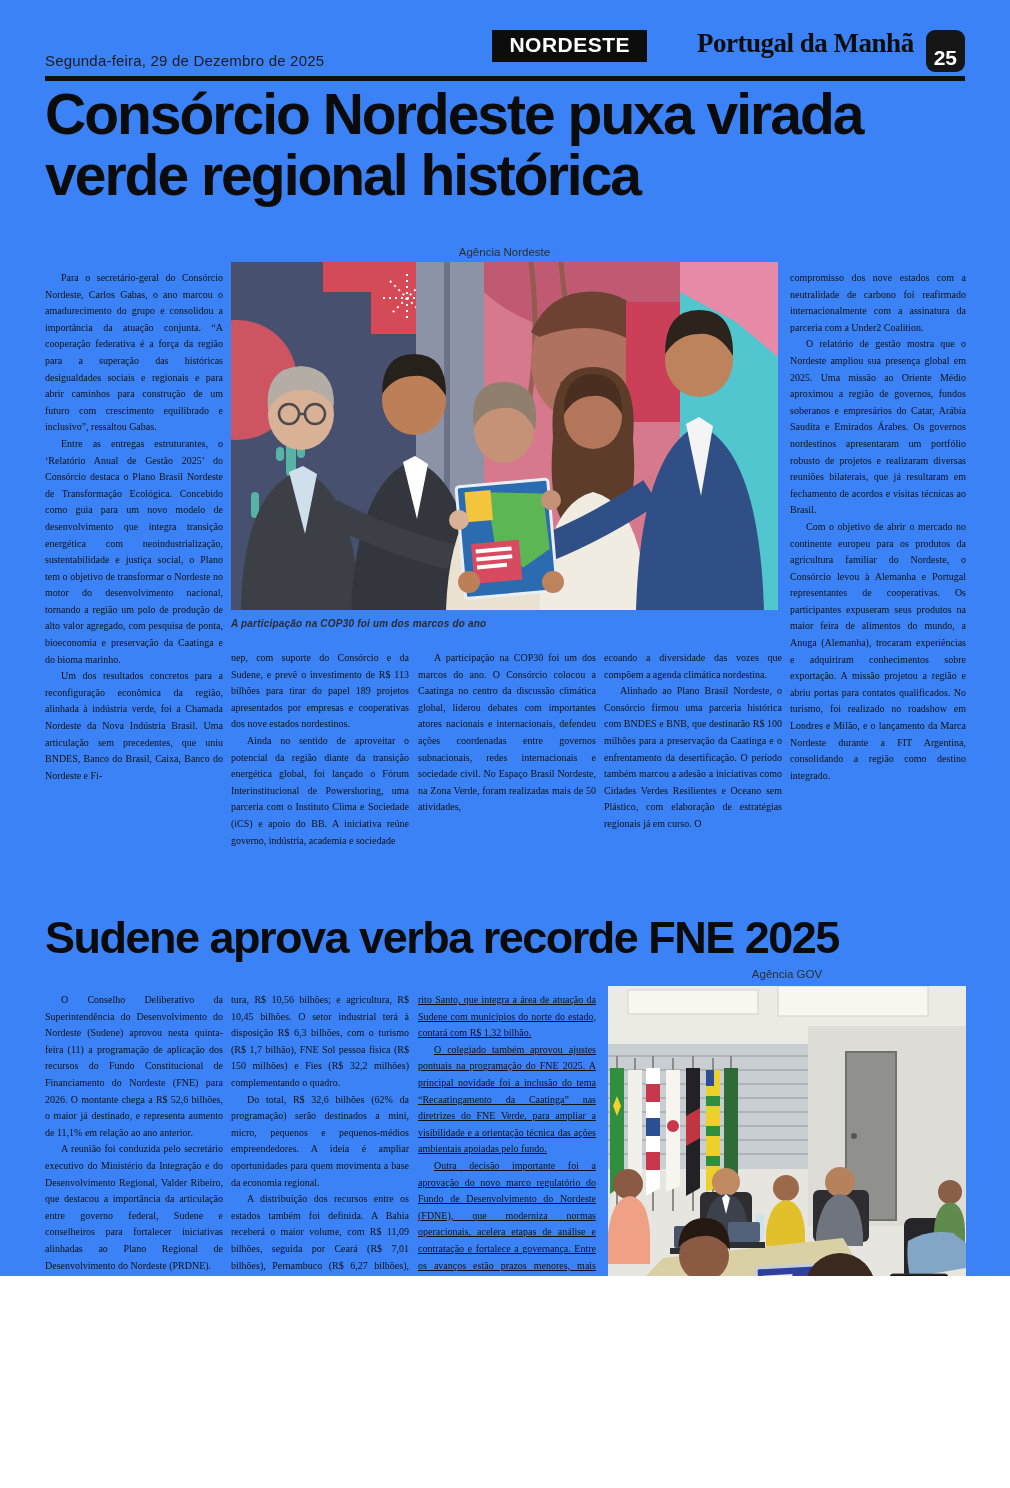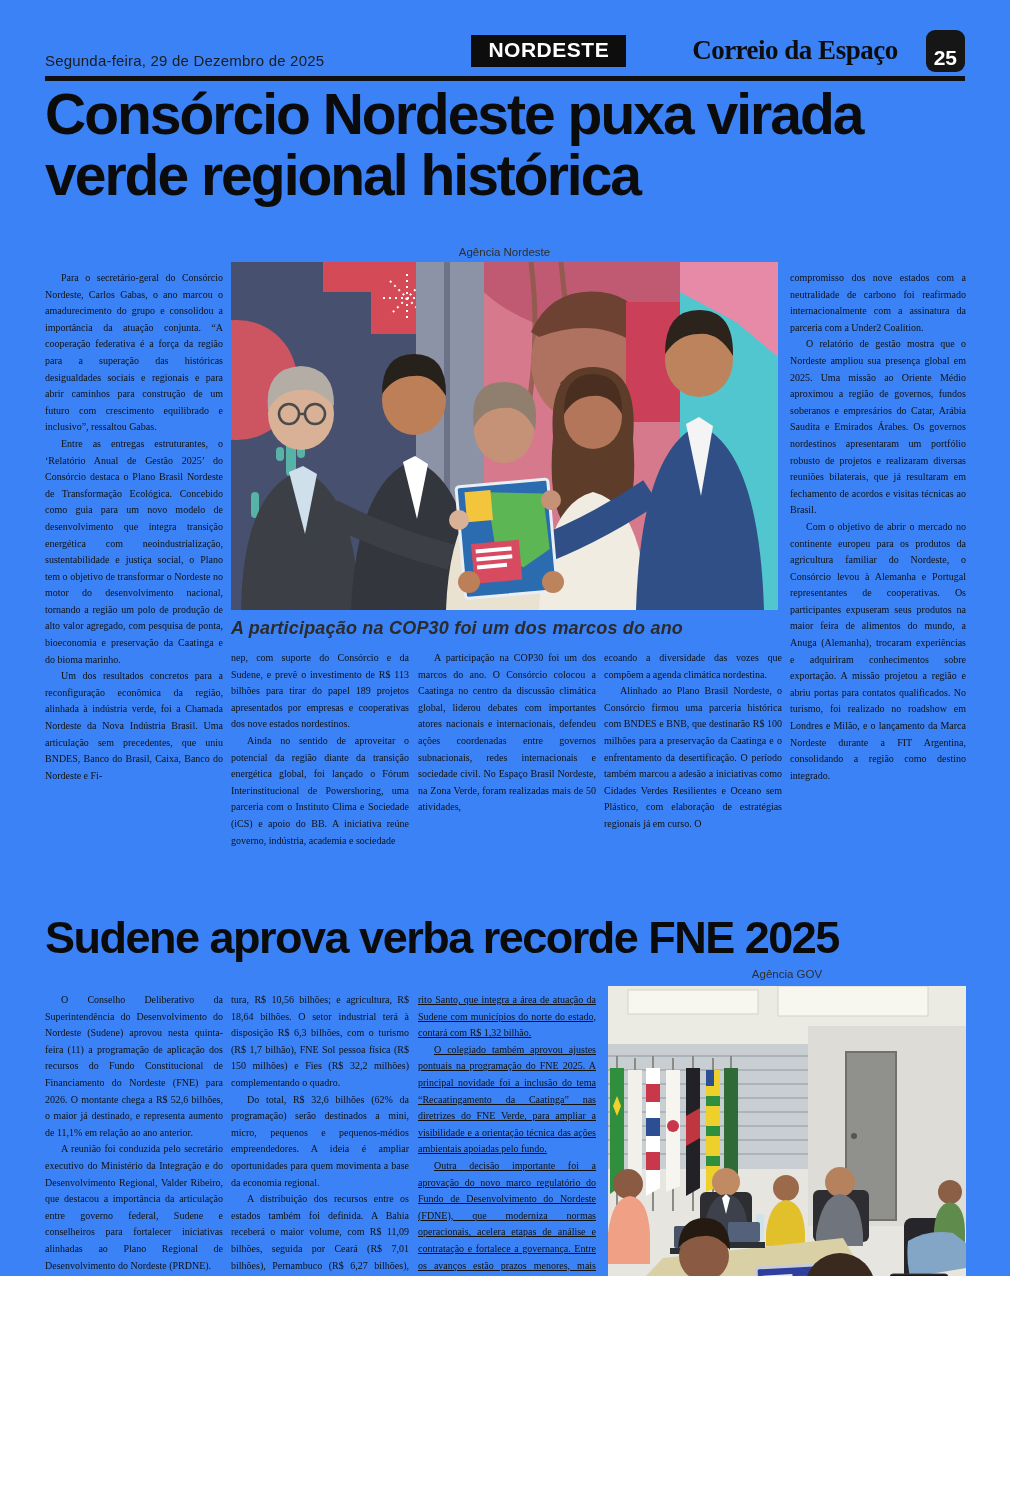--- a/index.html
+++ b/index.html
@@ -2,21 +2,21 @@
 <html lang="pt"><head>
 <meta charset="utf-8">
 <style>
   html,body{margin:0;padding:0;background:#fff;}
   .sheet{position:relative;width:1010px;height:1276px;background:#3b82f6;overflow:hidden;
          font-family:"Liberation Serif",serif;color:#111;}
   
   .hdr{position:absolute;left:45px;right:45px;top:38px;height:38px;border-bottom:5px solid #101010;}
   .hdr-date{position:absolute;left:0;bottom:7px;font-family:"Liberation Sans",sans-serif;
             font-size:15px;color:#1c1c1c;letter-spacing:.2px;}
-  .hdr-right{position:absolute;right:0;bottom:4px;display:flex;align-items:center;gap:28px;}
+  .hdr-right{position:absolute;right:0;bottom:4px;display:flex;align-items:flex-start;gap:12px;}
   .section-box{background:#0d0d0d;color:#fff;font-family:"Liberation Sans",sans-serif;
                font-weight:700;font-size:21px;padding:3px 17px 5px;letter-spacing:.5px;margin-right:38px;}
   .masthead{font-family:"Liberation Serif",serif;font-weight:700;font-size:27px;letter-spacing:-.5px;
             color:#0d0d0d;line-height:1;padding-bottom:2px;}
   .pagenum-box{background:#161616;color:#fff;font-family:"Liberation Sans",sans-serif;font-weight:700;
                font-size:21px;padding:17px 8px 4px;line-height:1;border-radius:9px;}
   
   .h1{position:absolute;left:45px;top:84px;width:930px;font-family:"Liberation Sans",sans-serif;
       font-weight:700;font-size:57px;line-height:61px;letter-spacing:-2px;color:#0b0b0b;}
   .deck{position:absolute;left:45px;top:224px;width:930px;font-family:"Liberation Sans",sans-serif;
@@ -25,21 +25,21 @@
       font-weight:700;font-size:45px;line-height:48px;letter-spacing:-1.5px;color:#0b0b0b;}
   
   .credit{position:absolute;font-family:"Liberation Sans",sans-serif;font-size:11.5px;color:#2e2e2e;text-align:center;}
   .credit1{left:231px;top:246px;width:547px;}
   .credit2{left:608px;top:968px;width:358px;}
   .photo{position:absolute;overflow:hidden;background:#888;}
   .photo1{left:231px;top:262px;width:547px;height:348px;}
   .photo2{left:608px;top:986px;width:358px;height:442px;}
   .photo svg{display:block;width:100%;height:100%;}
   .caption{position:absolute;font-family:"Liberation Sans",sans-serif;font-style:italic;font-weight:600;
-           font-size:18px;color:#2b2b2b;letter-spacing:.2px;}
+           font-size:10px;color:#2b2b2b;letter-spacing:.2px;}
   .caption1{left:231px;top:618px;width:547px;}
   .caption2{left:608px;top:1434px;width:358px;}
   
   .col{position:absolute;width:178px;font-size:10px;line-height:16.6px;overflow:hidden;}
   .col p{margin:0;text-align:justify;}
   .col p.ind{text-indent:16px;}
   .a1c1{left:45px;top:270px;height:642px;}
   .a1c2{left:231px;top:650px;height:260px;}
   .a1c3{left:418px;top:650px;height:260px;}
   .a1c4{left:604px;top:650px;height:260px;}
@@ -50,21 +50,21 @@
 </style>
 </head>
 <body>
 
 <div class="sheet">
 
   <div class="hdr">
     <div class="hdr-date">Segunda-feira, 29 de Dezembro de 2025</div>
     <div class="hdr-right">
       <div class="section-box">NORDESTE</div>
-      <div class="masthead">Correio da Espaço</div>
+      <div class="masthead">Portugal da Manhã</div>
       <div class="pagenum-box">25</div>
     </div>
   </div>
 
   <div class="h1">
     <span>Consórcio Nordeste puxa virada</span><br>
     <span>verde regional histórica</span>
   </div>
 
   <div class="credit credit1">Agência Nordeste</div>
@@ -188,21 +188,21 @@
 
   <div class="h2">Sudene aprova verba recorde FNE 2025</div>
   <div class="credit credit2">Agência GOV</div>
 
   <div class="col a2c1">
     <p class="ind">O Conselho Deliberativo da Superintendência do Desenvolvimento do Nordeste (Sudene) aprovou nesta quinta-feira (11) a programação de aplicação dos recursos do Fundo Constitucional de Financiamento do Nordeste (FNE) para 2026. O montante chega a R$ 52,6 bilhões, o maior já destinado, e representa aumento de 11,1% em relação ao ano anterior.</p>
     <p class="ind">A reunião foi conduzida pelo secretário executivo do Ministério da Integração e do Desenvolvimento Regional, Valder Ribeiro, que destacou a importância da articulação entre governo federal, Sudene e conselheiros para fortalecer iniciativas alinhadas ao Plano Regional de Desenvolvimento do Nordeste (PRDNE).</p>
     <p class="ind">A distribuição dos recursos prioriza setores estratégicos para o crescimento econômico e a melhoria da qualidade de vida na região. A pecuária receberá R$ 12,41 bilhões; comércio e serviços, R$ 10,95 bilhões; infraestru-</p>
   </div>
   <div class="col a2c2">
-    <p>tura, R$ 10,56 bilhões; e agricultura, R$ 18,64 bilhões. O setor industrial terá à disposição R$ 6,3 bilhões, com o turismo (R$ 1,7 bilhão), FNE Sol pessoa física (R$ 150 milhões) e Fies (R$ 32,2 milhões) complementando o quadro.</p>
+    <p>tura, R$ 10,56 bilhões; e agricultura, R$ 10,45 bilhões. O setor industrial terá à disposição R$ 6,3 bilhões, com o turismo (R$ 1,7 bilhão), FNE Sol pessoa física (R$ 150 milhões) e Fies (R$ 32,2 milhões) complementando o quadro.</p>
     <p class="ind">Do total, R$ 32,6 bilhões (62% da programação) serão destinados a mini, micro, pequenos e pequenos-médios empreendedores. A ideia é ampliar oportunidades para quem movimenta a base da economia regional.</p>
     <p class="ind">A distribuição dos recursos entre os estados também foi definida. A Bahia receberá o maior volume, com R$ 11,09 bilhões, seguida por Ceará (R$ 7,01 bilhões), Pernambuco (R$ 6,27 bilhões), Maranhão (R$ 5,57 bilhões) e Piauí (R$ 5,12 bilhões). Na sequência aparecem Rio Grande do Norte (R$ 3,70 bilhões), Paraíba (R$ 3,65 bilhões), Minas Gerais (R$ 3,19 bilhões), Alagoas (R$ 2,82 bilhões) e Sergipe (R$ 2,76 bilhões). O Espí-</p>
   </div>
   <div class="col a2c3">
     <p>rito Santo, que integra a área de atuação da Sudene com municípios do norte do estado, contará com R$ 1,32 bilhão.</p>
     <p class="ind">O colegiado também aprovou ajustes pontuais na programação do FNE 2025. A principal novidade foi a inclusão do tema “Recaatingamento da Caatinga” nas diretrizes do FNE Verde, para ampliar a visibilidade e a orientação técnica das ações ambientais apoiadas pelo fundo.</p>
     <p class="ind">Outra decisão importante foi a aprovação do novo marco regulatório do Fundo de Desenvolvimento do Nordeste (FDNE), que moderniza normas operacionais, acelera etapas de análise e contratação e fortalece a governança. Entre os avanços estão prazos menores, mais flexibilidade documental e contrapartidas sociais e territoriais mais claras para empresas beneficiadas.</p>
     <p class="ind">Para o superintendente da Sudene, Francisco Alexandre, as medidas aprovadas reforçam o compromisso da Autarquia.</p>
   </div>
 

